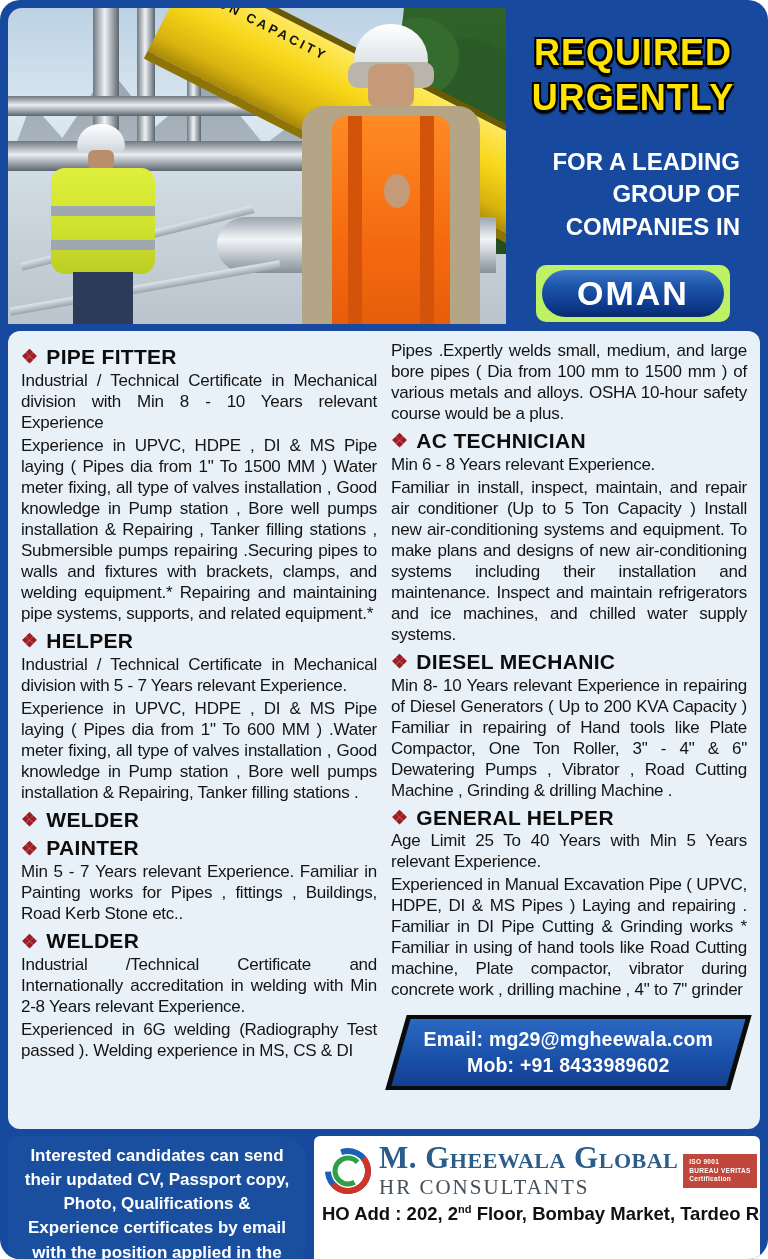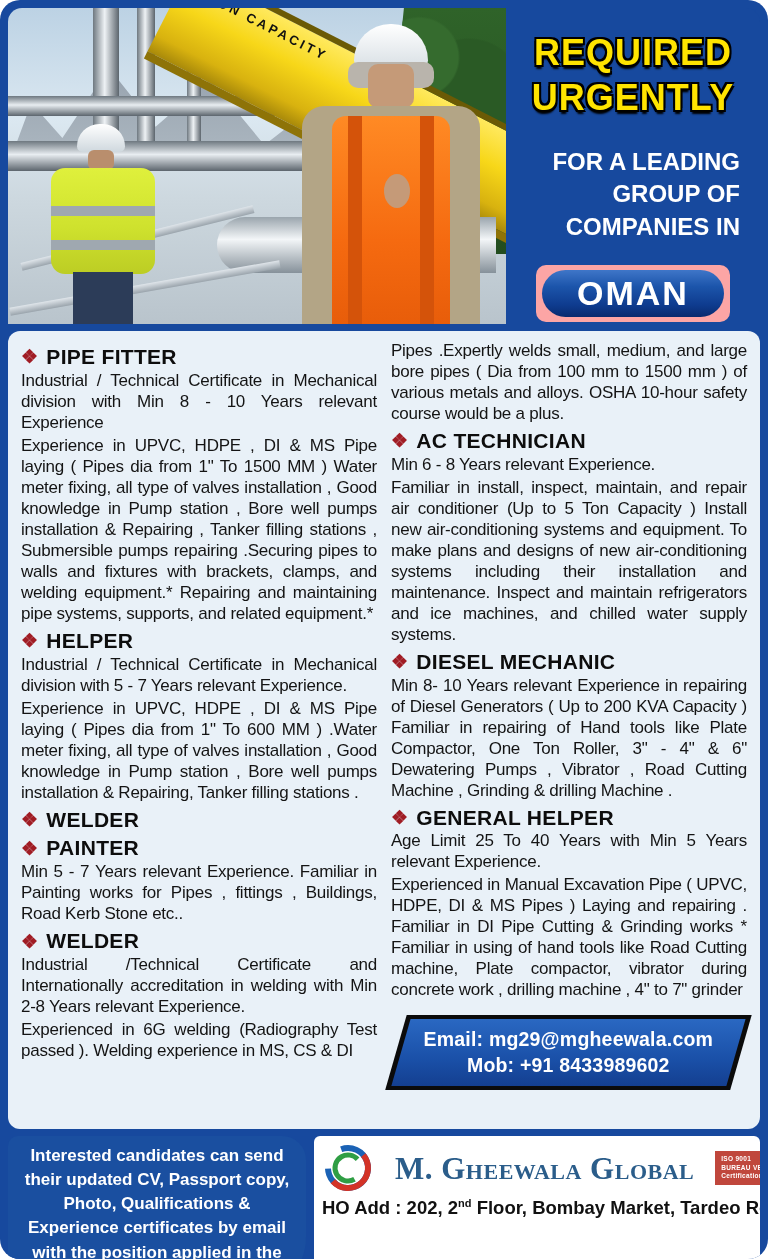--- a/index.html
+++ b/index.html
@@ -55,42 +55,42 @@
   .wr .vest{position:absolute;left:36px;top:92px;width:118px;height:208px;border-radius:14px 14px 0 0;
         background:linear-gradient(180deg,#ff8a24 0%,#f56a10 60%,#e85d0a 100%);}
   .wr .vest:after{content:"";position:absolute;left:16px;top:0;width:14px;height:100%;background:#d4530a;box-shadow:72px 0 0 #d4530a;}
   .wr .hand{position:absolute;left:88px;top:150px;width:26px;height:34px;border-radius:50%;background:#c59a78;z-index:8;}
 
   .side-panel{flex:0 0 254px;background:#17499E;display:flex;flex-direction:column;align-items:center;
         padding-top:22px;border-radius:0 14px 0 0;}
   .urgent{color:#FFE400;font-weight:800;font-size:36px;letter-spacing:1px;line-height:1.25;text-align:center;
         text-shadow:-2px -2px 0 #000,2px -2px 0 #000,-2px 2px 0 #000,2px 2px 0 #000,0 4px 2px #000;}
   .for-text{margin-top:26px;color:#ffffff;font-weight:800;font-size:24px;line-height:1.35;text-align:right;width:214px;}
-  .oman-box{margin-top:22px;background:#fca5a5;border-radius:10px;padding:5px 6px;width:182px;}
+  .oman-box{margin-top:22px;background:#bef264;border-radius:10px;padding:5px 6px;width:182px;}
   .oman-btn{border-radius:26px;background:linear-gradient(180deg,#3f76c8 0%,#1c55ab 35%,#0e3b8e 75%,#082a6e 100%);
         text-align:center;padding:4px 0;}
   .oman-btn span{color:#ffffff;font-weight:800;font-size:34px;letter-spacing:2px;}
 
   
   .main-box{box-sizing:border-box;margin-top:7px;background:#E9F1F8;border-radius:12px;height:798px;
         padding:10px 13px;display:flex;gap:14px;overflow:hidden;flex:0 0 auto;}
   .col{flex:1 1 0;color:#141414;font-size:17px;line-height:1.235;letter-spacing:-0.25px;text-align:justify;}
   .col h3{margin:3px 0 1px;font-size:21px;letter-spacing:.3px;color:#0d0d0d;display:flex;align-items:center;gap:8px;}
   .bullet{color:#A01C24;font-size:19px;line-height:1;}
   .col p{margin:0 0 2px;}
   .contact-wrap{margin-top:14px;transform:skewX(-16deg);background:#0b0b0b;padding:4px 5px;width:94%;margin-left:auto;margin-right:6px;}
   .contact-inner{background:linear-gradient(180deg,#2a68c2 0%,#1a50a8 60%,#143f90 100%);padding:7px 6px;}
   .contact-text{transform:skewX(16deg);text-align:center;color:#ffffff;font-weight:800;font-size:19.5px;line-height:1.35;letter-spacing:.2px;}
 
   
   .bottom-row{display:flex;margin-top:7px;flex:1 1 auto;gap:8px;}
   .note-box{flex:0 0 298px;background:#1A4FA0;border-radius:10px 24px 60px 12px;display:flex;align-items:center;justify-content:center;padding:8px 14px;box-sizing:border-box;}
   .note-box p{margin:0;color:#ffffff;font-weight:800;font-size:17px;line-height:1.42;text-align:center;}
   .company-panel{flex:1 1 auto;background:#ffffff;border-radius:6px 6px 10px 6px;display:flex;flex-direction:column;overflow:hidden;}
-  .logo-row{display:flex;align-items:center;gap:21px;padding:6px 8px 0 8px;}
+  .logo-row{display:flex;align-items:center;gap:5px;padding:6px 8px 0 8px;}
   .logo-svg{flex:0 0 52px;}
   .name-block{flex:1 1 auto;}
   .company-name{font-family:"Liberation Serif",serif;font-variant:small-caps;font-weight:700;color:#2B5D8A;font-size:31px;line-height:1;letter-spacing:.5px;white-space:nowrap;}
   .company-sub{font-family:"Liberation Serif",serif;color:#44505A;font-size:21px;letter-spacing:2px;margin-top:2px;}
   .iso-badge{flex:0 0 auto;background:#C0473C;display:flex;align-items:center;gap:5px;padding:4px 6px;margin-right:4px;}
   .iso-text{color:#ffffff;font-size:6.5px;font-weight:bold;line-height:1.3;letter-spacing:.3px;}
   .address{padding:3px 8px 4px 8px;font-size:18.5px;font-weight:700;color:#111;white-space:nowrap;}
   .address sup{font-size:11px;}
 </style>
 </head>
@@ -220,20 +220,21 @@
 
     <div class="company-panel">
       <div class="logo-row">
         <svg class="logo-svg" width="52" height="52" viewBox="0 0 52 52">
           <circle cx="26" cy="26" r="20" fill="none" stroke="#1B62B5" stroke-width="6" stroke-dasharray="100 26" transform="rotate(-110 26 26)"></circle>
           <circle cx="26" cy="26" r="20" fill="none" stroke="#D33327" stroke-width="6" stroke-dasharray="62 64" transform="rotate(-40 26 26)"></circle>
           <circle cx="26" cy="26" r="13" fill="none" stroke="#2F9E44" stroke-width="5" stroke-dasharray="58 24" transform="rotate(60 26 26)"></circle>
         </svg>
         <div class="name-block">
           <div class="company-name">M. Gheewala Global</div>
+          <div class="company-sub">HR CONSULTANTS</div>
         </div>
         <div class="iso-badge">
           <div class="iso-text">
             <div>ISO 9001</div>
             <div>BUREAU VERITAS</div>
             <div>Certification</div>
           </div>
 
         </div>
       </div>

